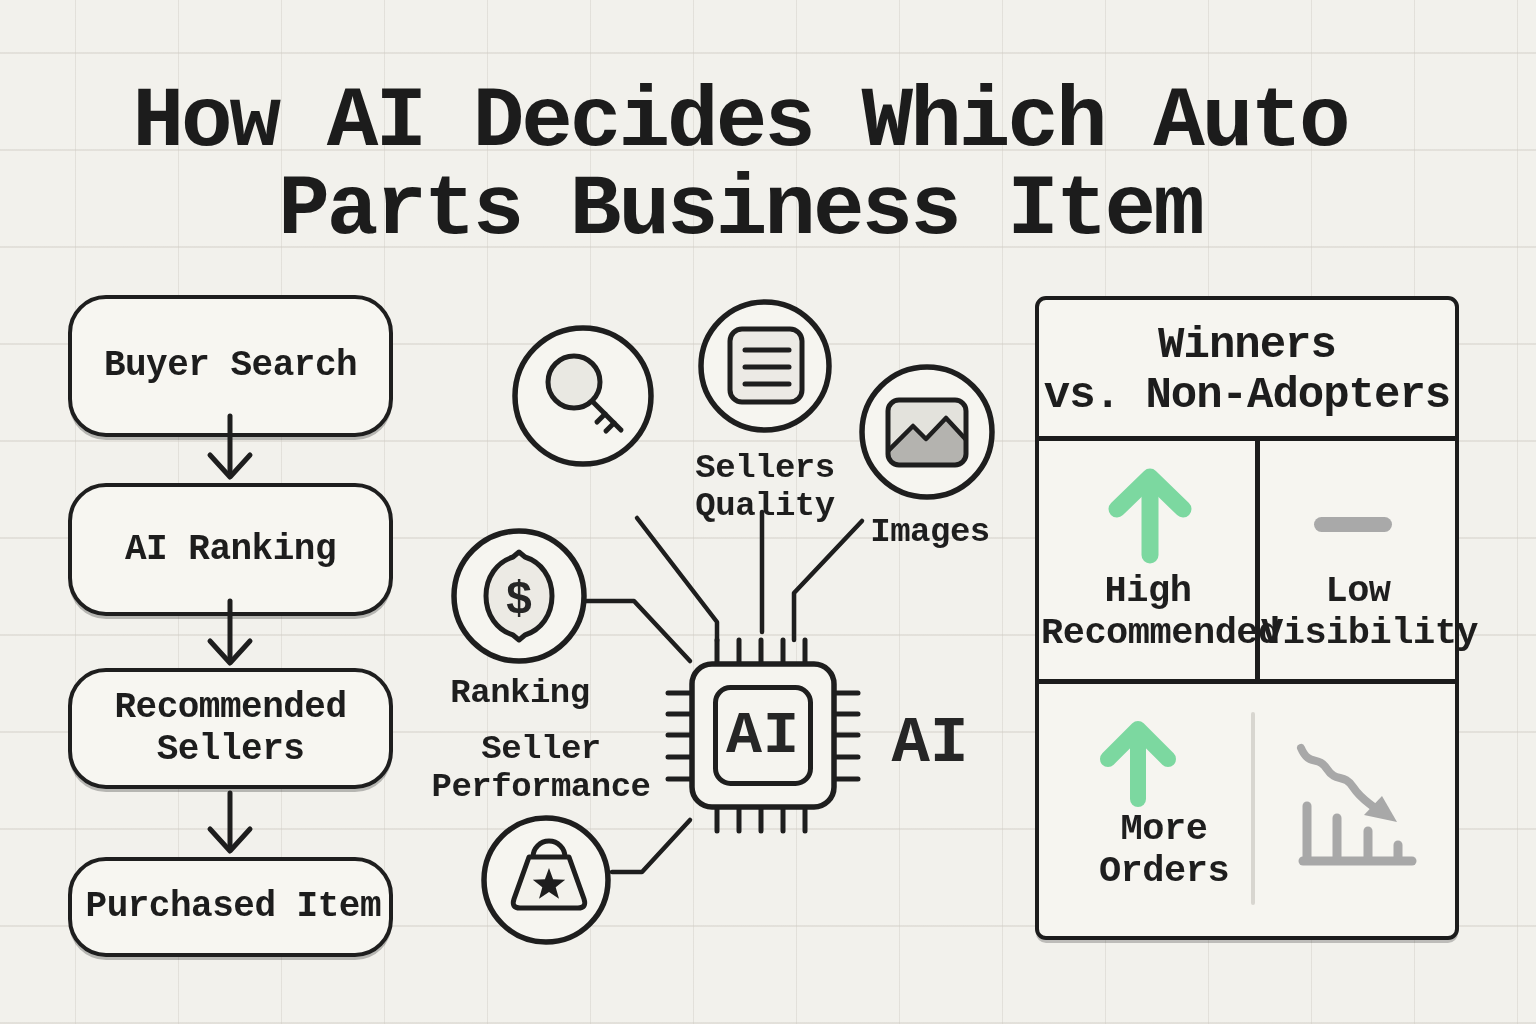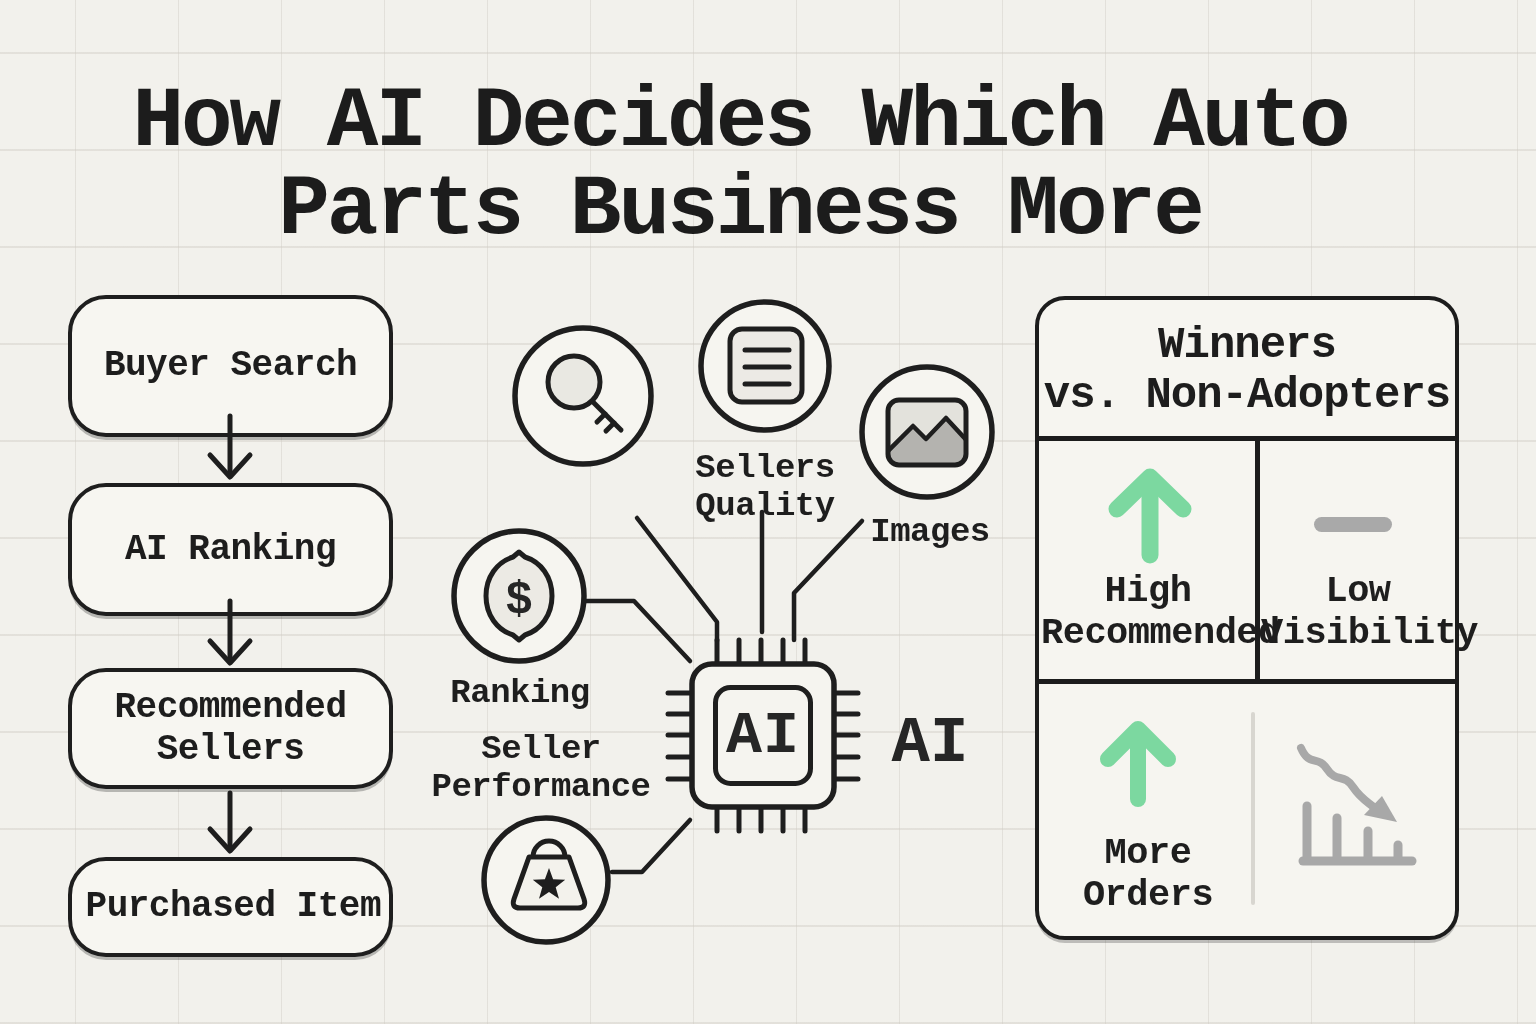--- a/index.html
+++ b/index.html
@@ -41,47 +41,47 @@
   .lbl-images{left:830px;top:513px;width:200px;}
   .lbl-pricing{left:420px;top:674px;width:200px;}
   .lbl-seller{left:411px;top:730px;width:260px;}
   .ai-chip-text{left:692px;top:702px;width:142px;text-align:center;
                 font-size:60px;font-weight:700;letter-spacing:1px;color:#262626;}
   .ai-side-text{left:878px;top:708px;width:104px;text-align:center;
                 font-size:64px;font-weight:700;letter-spacing:0px;color:#262626;}
   
   .panel{
     left:1035px;top:296px;width:424px;height:644px;
-    border:4.5px solid #1c1c1c;border-radius:30px;
+    border:4.5px solid #1c1c1c;border-radius:11px;
     background:#f6f5f0;box-sizing:border-box;
     box-shadow:0 4px 0 -1px rgba(30,30,30,.25);
   }
   .panel-title{position:absolute;left:0;right:0;top:20px;text-align:center;
                font-size:44px;font-weight:700;letter-spacing:-1px;line-height:50px;color:#1d1d1d;}
   .hdiv{position:absolute;left:0;right:0;height:4.5px;background:#1c1c1c;}
   .hdiv1{top:136px;}
   .hdiv2{top:379px;}
   .vdiv{position:absolute;left:216px;top:136px;width:4.5px;height:247px;background:#1c1c1c;}
   .vdiv-faint{position:absolute;left:212px;top:412px;width:3.5px;height:193px;background:#d8d6d0;border-radius:2px;}
   .cell-label{position:absolute;text-align:center;font-size:37px;font-weight:700;
               letter-spacing:-0.5px;line-height:42px;color:#1e1e1e;}
   .cl-high{left:2px;top:270px;width:214px;}
   .cl-low{left:222px;top:270px;width:194px;}
-  .cl-more{left:4px;top:508px;width:210px;margin-top:24px;}
+  .cl-more{left:20px;top:508px;width:210px;}
   
   .overlay{position:absolute;left:0;top:0;pointer-events:none;}
 </style>
 </head>
 <body>
 
 <div class="stage">
 
   <div class="abs title">
     <div>How AI Decides Which Auto</div>
-    <div>Parts Business More</div>
+    <div>Parts Business Item</div>
   </div>
 
   <div class="abs flow-box b1">
     <span>Buyer Search</span>
   </div>
   <div class="abs flow-box b2">
     <span>AI Ranking</span>
   </div>
   <div class="abs flow-box b3">
     <span>Recommended Sellers</span>

